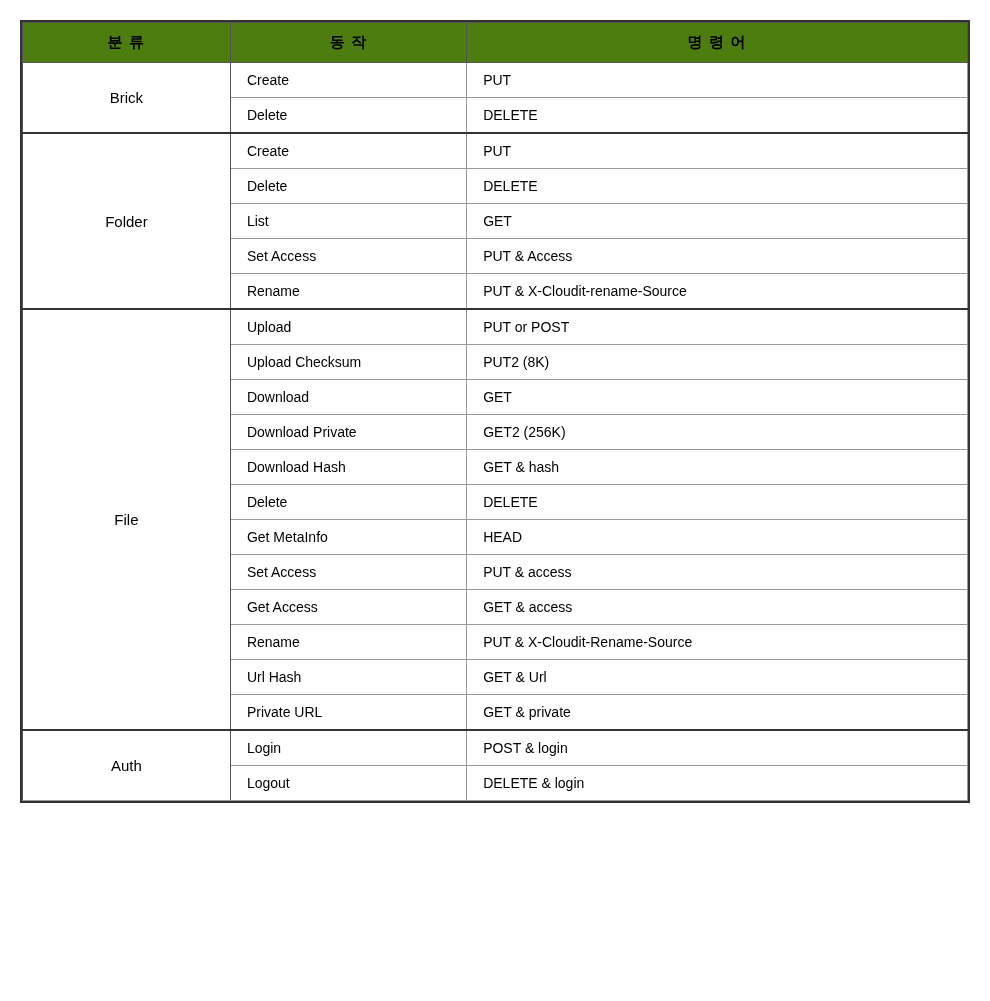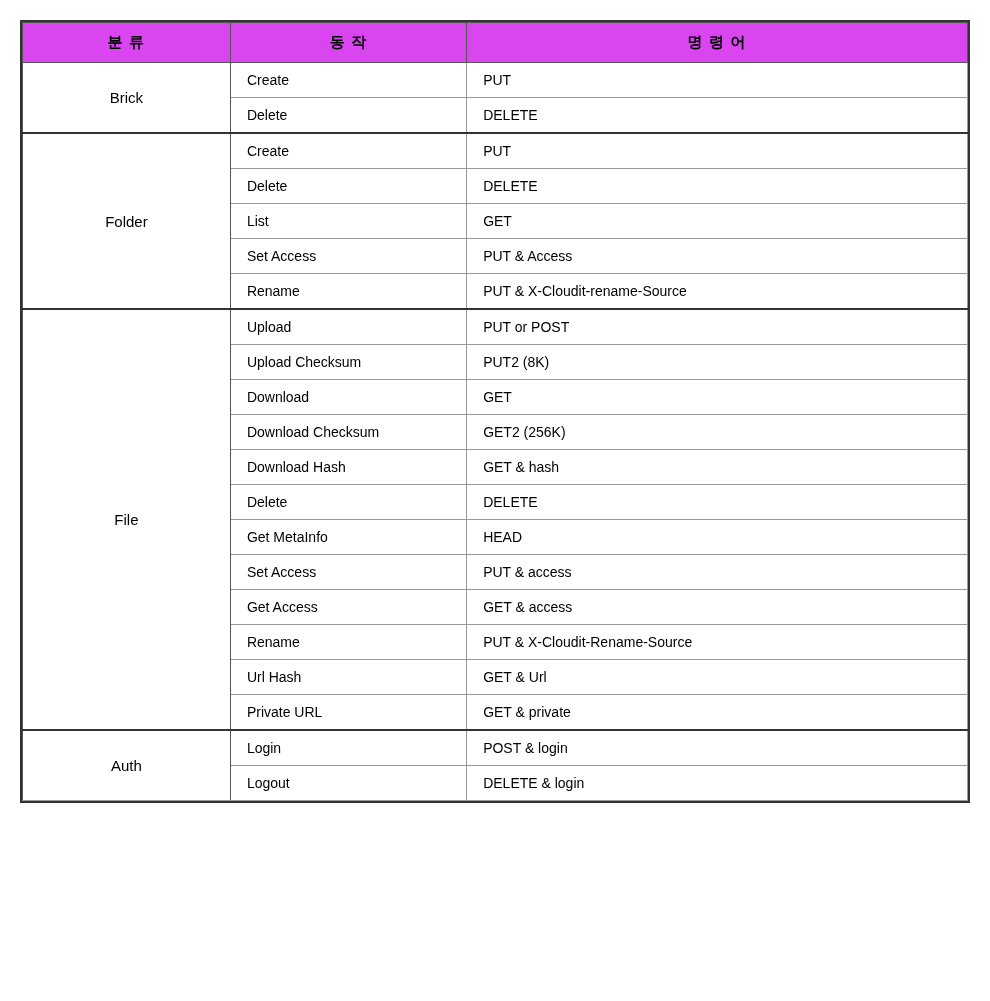--- a/index.html
+++ b/index.html
@@ -20,21 +20,21 @@
     .table-wrapper {
       width: 950px;
       border-collapse: collapse;
       border: 2px solid #333;
     }
     table {
       width: 100%;
       border-collapse: collapse;
     }
     th {
-      background-color: #d946ef;
+      background-color: #4d7c0f;
       border: 1px solid #555;
       padding: 10px 16px;
       text-align: center;
       font-weight: bold;
       font-size: 15px;
       letter-spacing: 0.08em;
     }
     td {
       border: 1px solid #888;
       padding: 9px 16px;
@@ -112,21 +112,21 @@
         </tr>
         <tr>
           <td class="col-action">Upload Checksum</td>
           <td class="col-command">PUT2  (8K)</td>
         </tr>
         <tr>
           <td class="col-action">Download</td>
           <td class="col-command">GET</td>
         </tr>
         <tr>
-          <td class="col-action">Download Checksum</td>
+          <td class="col-action">Download Private</td>
           <td class="col-command">GET2  (256K)</td>
         </tr>
         <tr>
           <td class="col-action">Download Hash</td>
           <td class="col-command">GET  &amp;  hash</td>
         </tr>
         <tr>
           <td class="col-action">Delete</td>
           <td class="col-command">DELETE</td>
         </tr>

